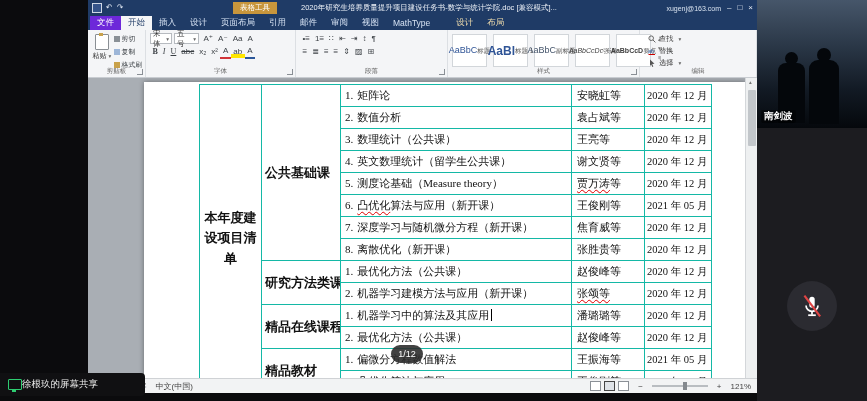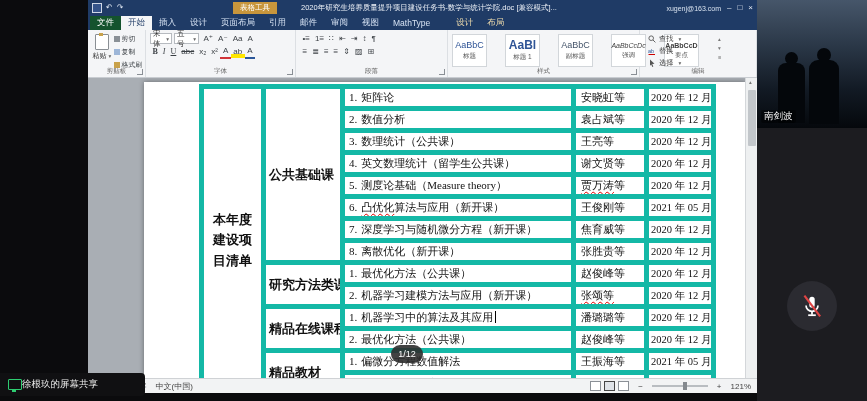--- a/index.html
+++ b/index.html
@@ -15,21 +15,21 @@
   .qg{font-size:8px;color:#dfe7f2;line-height:1;}
   .tcenter{flex:1;display:flex;align-items:center;justify-content:center;gap:24px;min-width:0;overflow:hidden;}
   .ctx{background:#c8963c;color:#fff;font-size:7.5px;padding:1px 7px;white-space:nowrap;}
   .ttitle{font-size:7.5px;color:#eef2f8;white-space:nowrap;overflow:hidden;text-overflow:ellipsis;max-width:330px;}
   .tright{display:flex;align-items:center;gap:6px;flex:0 0 auto;}
   .acct{font-size:7px;color:#d8e2ef;}
   .wc{font-size:8px;color:#e8edf4;line-height:1;}
   
   .tabs{height:14px;background:#1f3b66;display:flex;align-items:stretch;padding-left:2px;}
   .tab{font-size:8.5px;color:#d6e2f3;padding:2px 7px 2px;display:flex;align-items:center;white-space:nowrap;}
-  .tab.file{background:#14532d;color:#fff;}
+  .tab.file{background:#6d28d9;color:#fff;}
   .tab.sel{background:#f4f5f7;color:#1f3b66;}
   .tab.ctxt{color:#f3dfae;}
   
   .ribbon{height:47px;background:#f4f5f7;border-bottom:1px solid #c8ccd1;display:flex;}
   .group{position:relative;border-right:1px solid #dcdfe3;padding:2px 3px 10px 4px;box-sizing:border-box;}
   .glabel{position:absolute;bottom:1px;left:0;right:0;text-align:center;font-size:6.5px;color:#666;}
   .lnch{position:absolute;bottom:2px;right:2px;width:5px;height:5px;border-right:1px solid #8a8f95;border-bottom:1px solid #8a8f95;}
   .g-clip{width:58px;display:flex;}
   .paste{display:flex;flex-direction:column;align-items:center;width:26px;}
   .clipicon{width:12px;height:14px;background:#fff;border:1px solid #8a8f94;border-radius:1px;position:relative;margin-top:2px;}
@@ -51,37 +51,37 @@
   .g-b{font-weight:bold;font-family:"Liberation Serif",serif;}
   .g-i{font-style:italic;font-family:"Liberation Serif",serif;}
   .g-u{text-decoration:underline;font-family:"Liberation Serif",serif;}
   .g-s{text-decoration:line-through;}
   .g-fc{border-bottom:2.5px solid #d13438;}
   .g-hl{background:linear-gradient(to top,#ffe600 35%,transparent 35%);}
   .g-fc2{border-bottom:2.5px solid #2b579a;}
   .g-para{width:152px;}
   .g-styles{width:192px;display:flex;}
   .gallery{display:flex;align-items:flex-start;padding-top:2px;}
-  .chip{width:33px;height:31px;background:#fff;border:1px solid #d2d6da;margin-right:18px;display:flex;flex-direction:column;align-items:center;justify-content:center;}
+  .chip{width:33px;height:31px;background:#fff;border:1px solid #d2d6da;margin-right:6px;display:flex;align-items:center;justify-content:center;}
   .prev{line-height:1;}
   .lbl{font-size:6.5px;color:#555;margin-top:2px;white-space:nowrap;}
   .s0 .prev{font-size:9px;color:#2f5496;}
   .s1 .prev{font-size:12px;color:#2f5496;font-weight:bold;}
   .s2 .prev{font-size:9px;color:#44546a;}
   .s3 .prev{font-size:7px;font-style:italic;color:#404040;}
   .s4 .prev{font-size:7px;font-weight:bold;color:#404040;}
   .stscroll{display:flex;flex-direction:column;justify-content:flex-start;font-size:5.5px;color:#777;padding:3px 1px 0 1px;line-height:1.6;}
   .g-edit{flex:1;}
   .erow{display:flex;align-items:center;gap:3px;font-size:7.2px;color:#333;margin:2px 0 2px 4px;white-space:nowrap;}
   
   .docarea{position:absolute;left:0;top:78px;width:669px;height:300px;background:#a9aeb4;overflow:hidden;}
   .page{position:absolute;left:56px;top:4px;width:602px;height:310px;background:#fff;box-shadow:0 0 5px rgba(0,0,0,.4);}
   .dtable{position:absolute;left:55px;top:2px;border-collapse:collapse;table-layout:fixed;
           font-family:"Liberation Serif","DejaVu Serif",serif;font-size:11px;color:#111;width:512px;}
-  .dtable td{border:5px solid #14b8a6;height:22px;padding:0 3px;overflow:hidden;white-space:nowrap;vertical-align:middle;box-sizing:border-box;}
+  .dtable td{border:1px solid #14b8a6;height:22px;padding:0 3px;overflow:hidden;white-space:nowrap;vertical-align:middle;box-sizing:border-box;}
   td.rowhead{font-weight:bold;font-size:13px;text-align:center;white-space:normal;word-break:break-all;line-height:1.55;padding:0 4px;}
   td.cat{font-weight:bold;font-size:13px;text-align:left;}
   td.course{padding-left:4px;}
   .no{margin-right:4px;}
   td.person{padding-left:5px;}
   td.datec{font-size:10.5px;padding-left:2px;}
   .mark{color:#444;font-size:8px;margin-left:2px;}
   .sp{text-decoration:underline;text-decoration-style:wavy;text-decoration-color:#d00;text-decoration-thickness:1px;text-underline-offset:2px;}
   .caret{display:inline-block;width:1px;height:12px;background:#000;margin-left:2px;vertical-align:-2px;}
   .pbadge{position:absolute;left:303px;top:267px;min-width:28px;height:18px;background:rgba(45,45,45,.9);color:#fff;
@@ -100,21 +100,21 @@
   .ztrack{width:56px;height:2px;background:#b9bdc1;position:relative;display:inline-block;}
   .zthumb{position:absolute;left:55%;top:-3px;width:4px;height:8px;background:#84898e;}
   
   .cam{position:absolute;left:757px;top:0;width:110px;height:128px;overflow:hidden;
        background:linear-gradient(180deg,#46566a 0%,#2b3848 35%,#121a24 70%,#05080c 100%);}
   .sil{position:absolute;background:#04070b;}
   .h1{left:28px;top:52px;width:13px;height:13px;border-radius:50%;}
   .b1{left:21px;top:63px;width:27px;height:60px;border-radius:8px 8px 0 0;}
   .h2{left:60px;top:48px;width:14px;height:14px;border-radius:50%;}
   .b2{left:52px;top:60px;width:30px;height:64px;border-radius:9px 9px 0 0;}
-  .camname{position:absolute;left:4px;bottom:5px;color:#fff;font-size:9.5px;background:rgba(0,0,0,.4);padding:0 3px;border-radius:2px;text-shadow:0 1px 2px #000;}
+  .camname{position:absolute;left:4px;bottom:5px;color:#fff;font-size:9.5px;background:rgba(0,0,0,.4);padding:0 3px;border-radius:2px;text-shadow:0 1px 2px #000;font-weight:bold;}
   .micbtn{position:absolute;left:787px;top:281px;width:50px;height:50px;border-radius:50%;background:#2b2b31;
           display:flex;align-items:center;justify-content:center;}
   .sharebar{position:absolute;left:0;top:373px;width:145px;height:23px;background:#101012;border-radius:0 4px 4px 0;
             display:flex;align-items:center;padding:0 8px;box-sizing:border-box;z-index:6;}
   .monicon{width:12px;height:9px;border:1.5px solid #2ecc71;border-radius:1px;position:relative;flex:0 0 auto;}
   .monicon::after{content:"";position:absolute;left:3px;bottom:-3px;width:4px;height:2px;background:#2ecc71;}
   .sharetext{color:#ececec;font-size:9.5px;white-space:nowrap;}
 </style>
 </head>
 <body>

